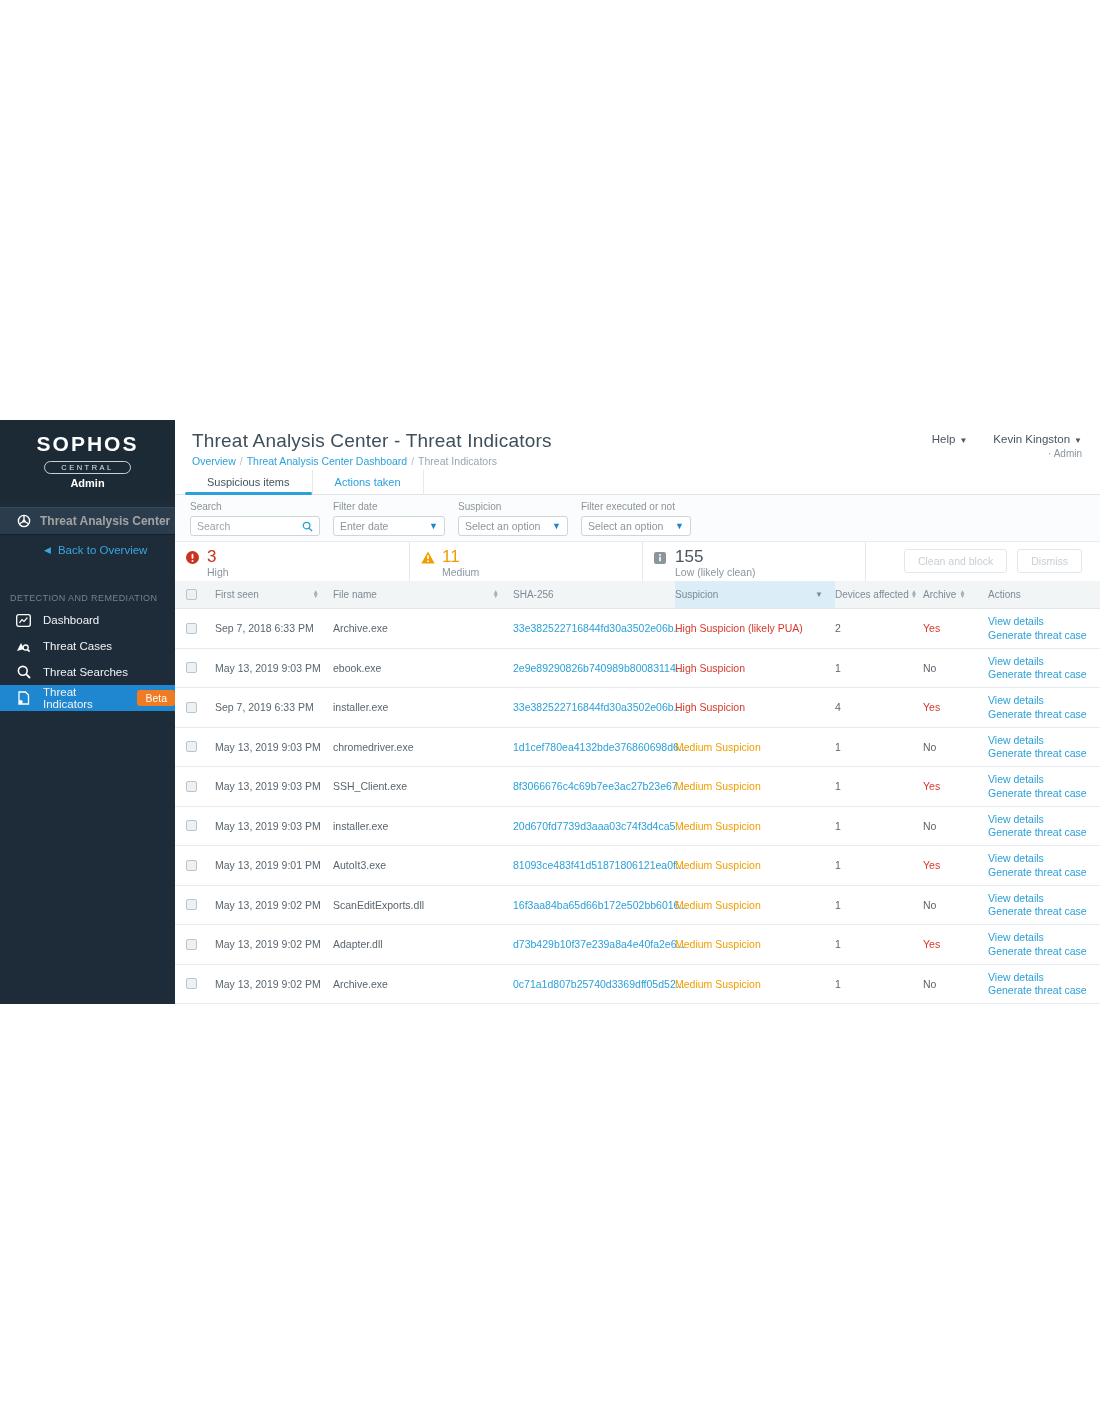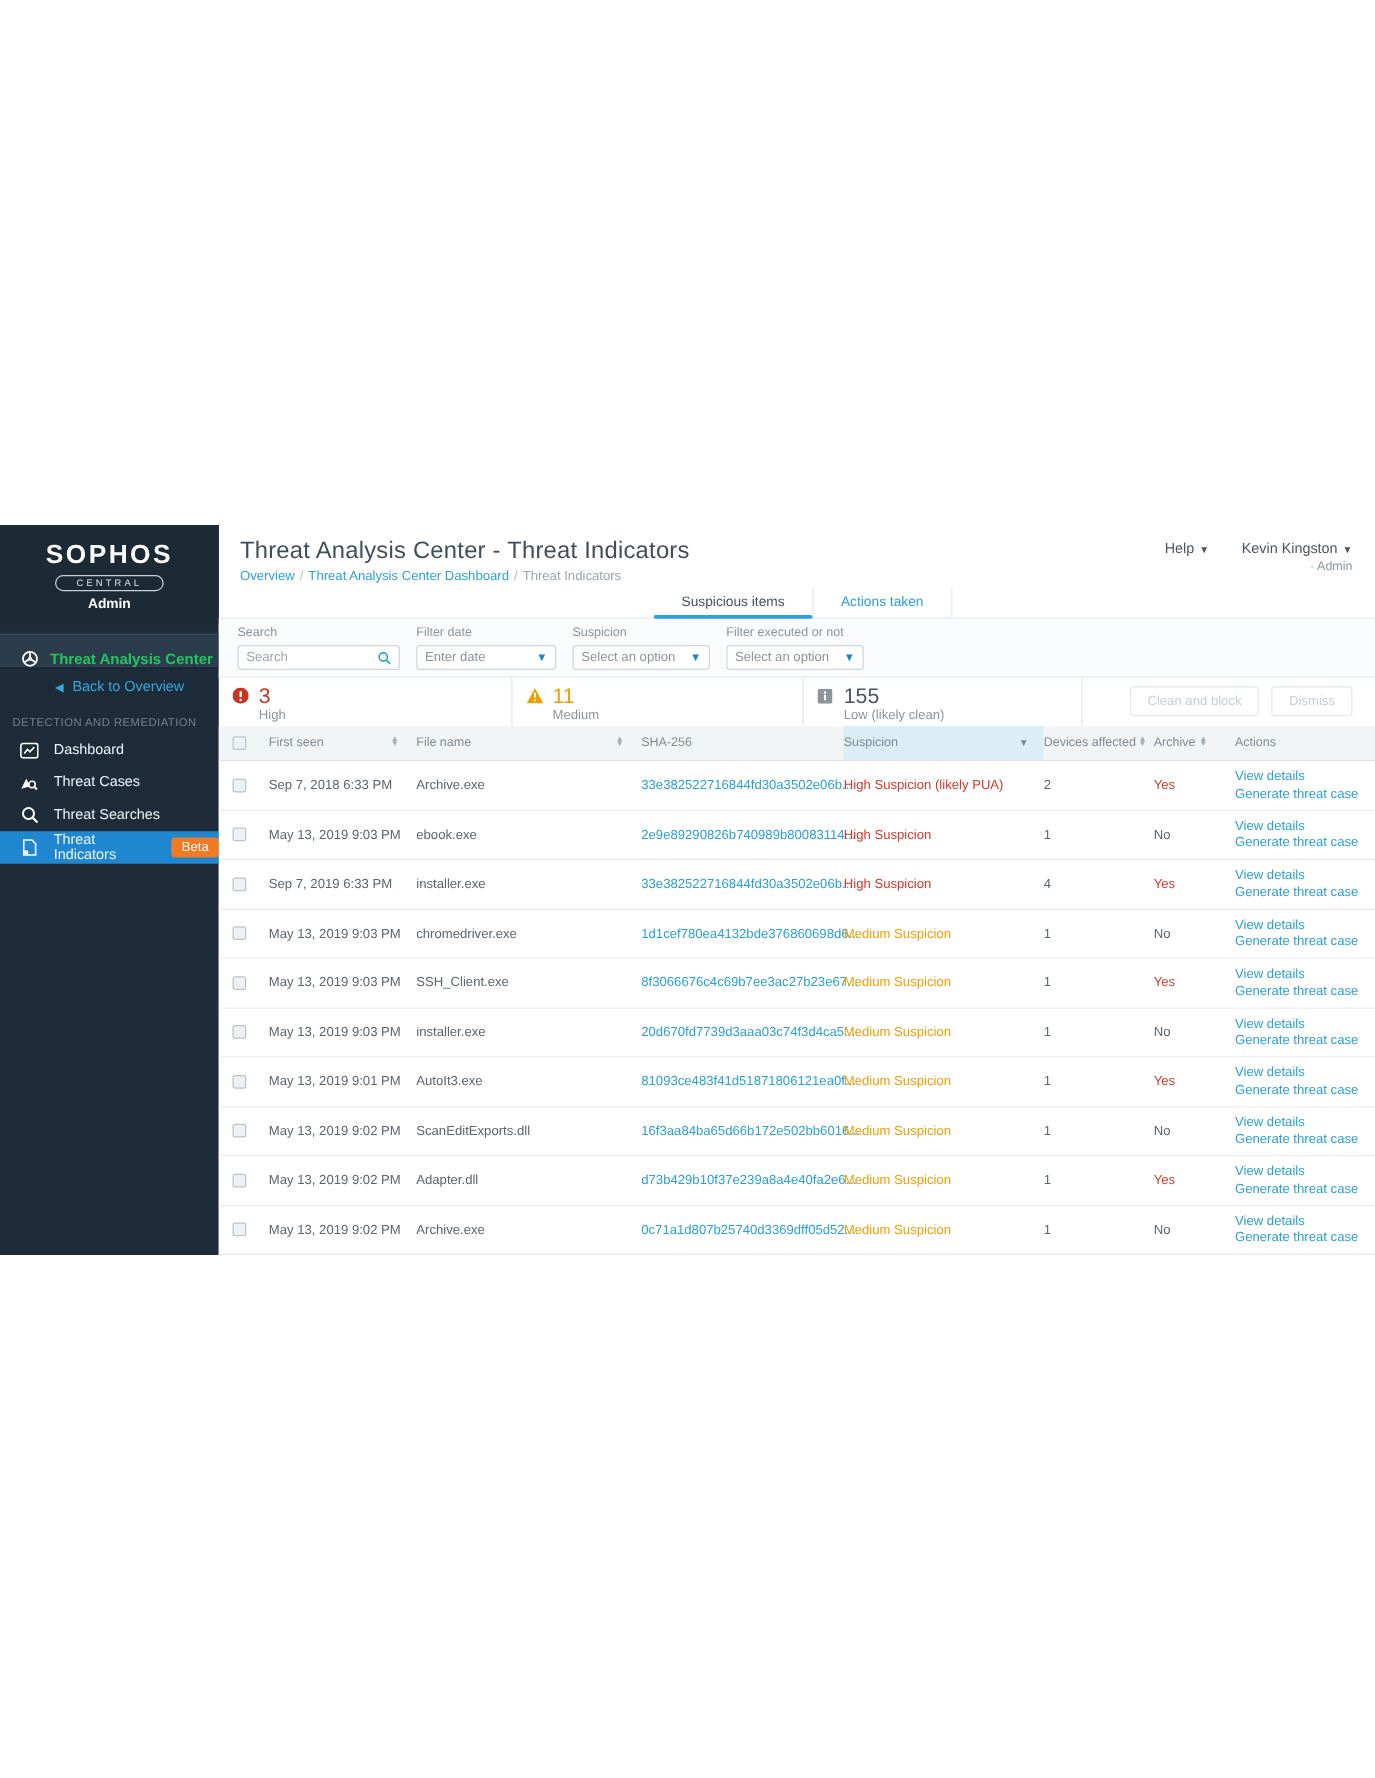--- a/index.html
+++ b/index.html
@@ -7,45 +7,45 @@
   body { font-family:"Liberation Sans","DejaVu Sans",sans-serif; width:1100px; height:1422px; position:relative; }
 
   .app { position:absolute; top:420px; left:0; width:1100px; height:584px; display:flex; overflow:hidden; background:#fff; }
 
   
   .sidebar { width:175px; flex:0 0 175px; background:#1e2c39; color:#eef3f6; display:flex; flex-direction:column; }
   .logo-block { padding:12px 0 10px; text-align:center; background:#1c2a36; }
   .brand { font-size:21px; font-weight:bold; letter-spacing:2px; color:#fff; }
   .central-pill { display:inline-block; margin-top:3px; border:1px solid #c7d0d6; border-radius:8px; padding:1px 16px; font-size:7.5px; letter-spacing:2.5px; color:#dfe6ea; }
   .role { margin-top:3px; font-size:11px; font-weight:bold; color:#fff; }
-  .tac-item { margin-top:8px; background:#2b3d4d; border-top:1px solid #38495a; border-bottom:1px solid #141f29; height:28px; display:flex; align-items:flex-end; padding-left:16px; gap:9px; font-size:12px; font-weight:bold; color:#22c55e; cursor:pointer; }
+  .tac-item { margin-top:8px; background:#2b3d4d; border-top:1px solid #38495a; border-bottom:1px solid #141f29; height:28px; display:flex; align-items:center; padding-left:16px; gap:9px; font-size:12px; font-weight:bold; color:#a3a3a3; cursor:pointer; }
   .back-link { height:30px; display:flex; align-items:center; padding-left:44px; gap:7px; font-size:11.5px; color:#38a7e0; cursor:pointer; }
   .back-arrow { font-size:9px; color:#38a7e0; }
-  .section-label { padding:8px 0 4px 10px; font-size:9px; letter-spacing:.4px; color:#72828e; }
+  .section-label { padding:8px 0 4px 10px; font-size:9px; letter-spacing:.4px; color:#72828e;margin-top:20px; }
   .nav-item { height:26px; display:flex; align-items:center; padding-left:16px; gap:12px; font-size:11.5px; color:#f0f4f7; cursor:pointer; }
   .nav-item.active { background:#1f86d0; }
   .beta-badge { background:#f07b22; color:#fff; font-size:10.5px; border-radius:3px; padding:2px 8px; margin-left:2px; }
   .nav-icon { width:15px; height:15px; display:inline-flex; align-items:center; justify-content:center; flex:0 0 15px; }
   .nav-icon svg { display:block; }
 
   
   .main { flex:1; display:flex; flex-direction:column; min-width:0; }
 
   .page-header { height:54px; padding:10px 18px 0 17px; display:flex; justify-content:space-between; }
   .page-title { font-size:19px; color:#3f4f5a; letter-spacing:.2px; }
   .breadcrumb { margin-top:3px; font-size:10.5px; color:#9aa6ad; }
   .breadcrumb .crumb-link { color:#29a2dc; cursor:pointer; }
   .breadcrumb .sep { color:#b4bec4; margin:0 4px; }
   .header-right { text-align:right; padding-top:3px; }
   .header-right-top { display:flex; gap:26px; align-items:center; font-size:11.5px; color:#4a5560; }
   .chevron-dn { font-size:8px; color:#4a5560; margin-left:4px; }
   .user-role { font-size:10px; color:#8a969e; margin-top:3px; }
   .dropdown-trigger { cursor:pointer; }
 
-  .tab-bar { height:28px; display:flex; align-items:stretch; border-bottom:1px solid #dfe5e8; padding-left:10px;justify-content:center; }
+  .tab-bar { height:28px; display:flex; align-items:stretch; border-bottom:1px solid #dfe5e8; padding-left:10px; }
   .tab { display:flex; align-items:center; padding:0 22px; font-size:11px; cursor:pointer; position:relative; border-right:1px solid #e6eaed; }
   .tab.active { color:#44525c; }
   .tab.active::after { content:""; position:absolute; left:0; right:0; bottom:-1px; height:3px; background:#2ba0dc; border-radius:2px; }
   .tab.inactive { color:#2ba0dc; }
 
   .filter-bar { height:51px; background:#fbfcfd; border-bottom:1px solid #e8ecee; display:flex; gap:13px; padding:6px 0 0 15px; }
   .filter-group { display:flex; flex-direction:column; }
   .filter-label { font-size:10px; color:#8a959c; margin-bottom:4px; }
   .search-box { width:130px; height:20px; border:1px solid #ccd6db; border-radius:3px; background:#fff; display:flex; align-items:center; padding:0 6px; }
   .search-box input { border:none; outline:none; flex:1; min-width:0; font-size:10.5px; color:#55606a; font-family:inherit; }

